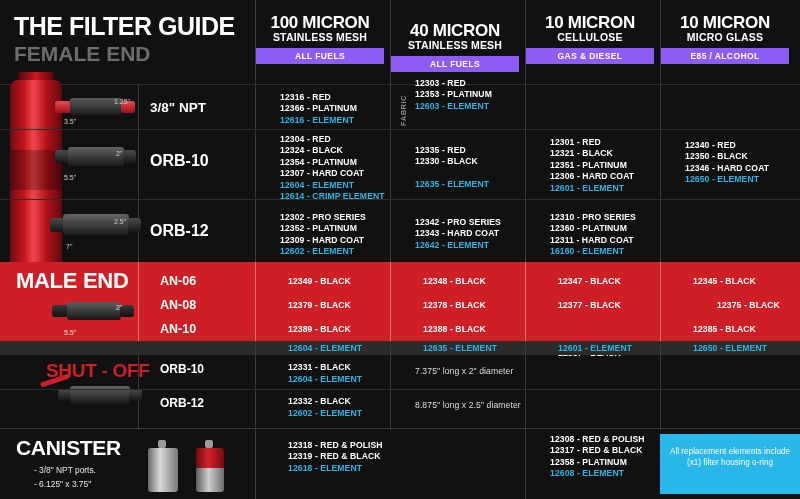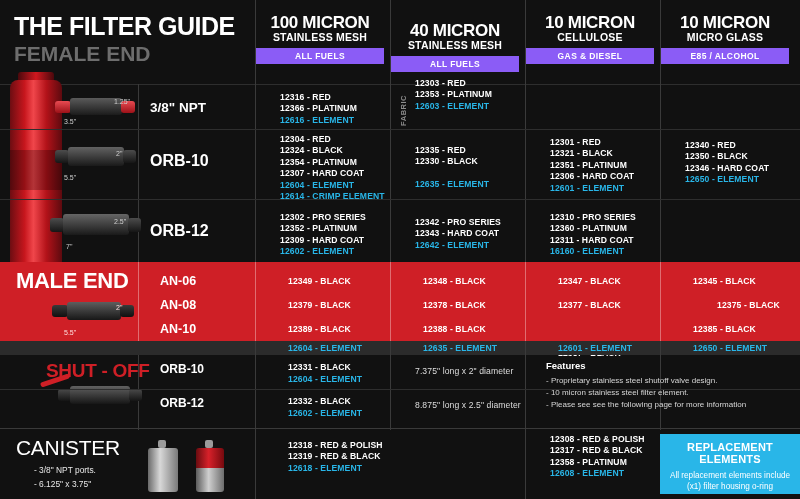--- a/index.html
+++ b/index.html
@@ -43,21 +43,21 @@
   .filt{border-radius:3px;}
 
   
   .features{font-size:8px;line-height:12px;color:#d6d6d6;}
   .features .ft{font-weight:bold;color:#fff;font-size:9.5px;margin-bottom:3px;}
 
   .repl{background:#29b6e8;color:#fff;}
   .repl .h{font-size:11px;font-weight:bold;letter-spacing:0.2px;}
   .repl .b{font-size:8.2px;line-height:11px;}
 
-  .canister-title{font-size:21px;font-weight:normal;letter-spacing:-0.3px;}
+  .canister-title{font-size:21px;font-weight:bold;letter-spacing:-0.3px;}
   .canister-note{font-size:8.4px;line-height:12px;color:#e8e8e8;}
 
   .maleend{font-size:22px;font-weight:bold;letter-spacing:-0.3px;}
   .shutoff{font-size:19px;font-weight:bold;letter-spacing:-0.3px;}
 
   .dim{font-size:7px;color:#cfcfcf;}
   .fabric{font-size:7.5px;font-weight:bold;color:#8d8d8d;letter-spacing:0.5px;}
 </style>
 </head>
 <body>
@@ -246,26 +246,20 @@
     <div class="abs filt" style="left:52px;top:8px;width:60px;height:18px;background:linear-gradient(180deg,#616161,#161616);"></div>
     <div class="abs filt" style="left:111px;top:11px;width:13px;height:12px;background:linear-gradient(180deg,#4a4a4a,#141414);"></div>
   </div>
 
   <div class="abs rowline" style="top:389px;width:800px;"></div>
   <div class="abs rowlabel" style="left:160px;top:396px;font-size:12px;">ORB-12</div>
   <div class="abs cellbox" style="left:288px;top:396px;">12332 - BLACK</div>
   <div class="abs cellbox cyan" style="left:288px;top:408px;">12602 - ELEMENT</div>
   <div class="abs cellbox" style="left:415px;top:400px;font-weight:normal;color:#dedede;">8.875" long x 2.5" diameter</div>
 
-  <div class="abs features" style="left:546px;top:360px;width:240px;">
-    <div class="ft">Features</div>
-    <div>- Proprietary stainless steel shutoff valve design.</div>
-    <div>- 10 micron stainless steel filter element.</div>
-    <div>- Please see see the following page for more information</div>
-  </div>
 
   <div class="abs rowline" style="top:428px;width:800px;background:#3a3a3a;"></div>
 
   <div class="abs canister-title cap" style="left:16px;top:436px;">CANISTER</div>
   <div class="abs canister-note" style="left:34px;top:464px;">- 3/8" NPT ports.</div>
   <div class="abs canister-note" style="left:34px;top:478px;">- 6.125" x 3.75"</div>
 
   <div class="abs" style="left:148px;top:440px;">
     <div class="abs" style="left:10px;top:0;width:8px;height:8px;background:#9b9b9b;border-radius:2px;"></div>
     <div class="abs" style="left:0;top:8px;width:30px;height:44px;background:linear-gradient(90deg,#6a6a6a,#d8d8d8 40%,#7a7a7a);border-radius:3px;"></div>
@@ -282,20 +276,19 @@
     <div class="cyan">12618 - ELEMENT</div>
   </div>
   <div class="abs cellbox" style="left:550px;top:434px;">
     <div>12308 - RED &amp; POLISH</div>
     <div>12317 - RED &amp; BLACK</div>
     <div>12358 - PLATINUM</div>
     <div class="cyan">12608 - ELEMENT</div>
   </div>
 
   <div class="abs repl" style="left:660px;top:434px;width:140px;height:60px;padding:7px 6px;box-sizing:border-box;">
-    <div class="h cap center">REPLACEMENT ELEMENTS</div>
     <div class="b center" style="margin-top:5px;">All replacement elements include (x1) filter housing o-ring</div>
   </div>
 
   <div class="abs vsep" style="left:255px;top:428px;height:71px;"></div>
   <div class="abs vsep" style="left:525px;top:428px;height:71px;"></div>
 
 </div>
 
 </body></html>

